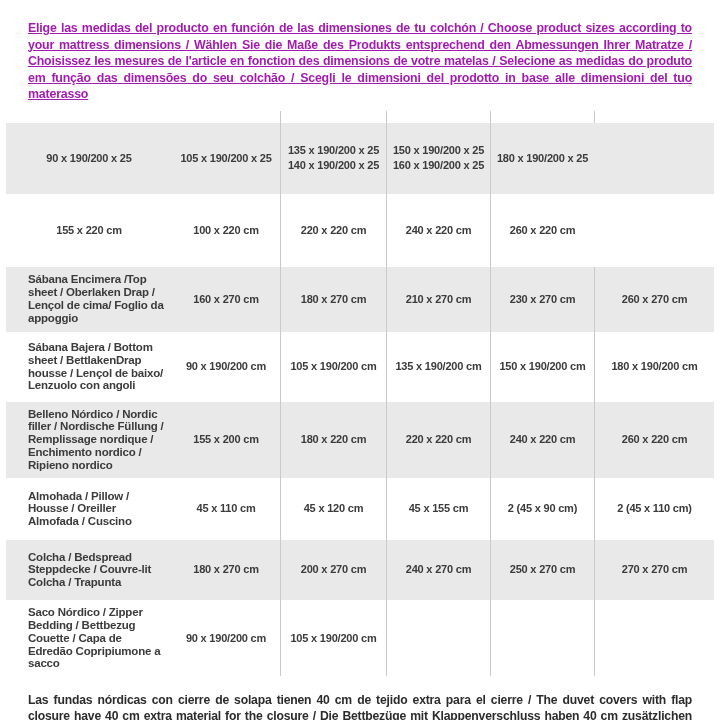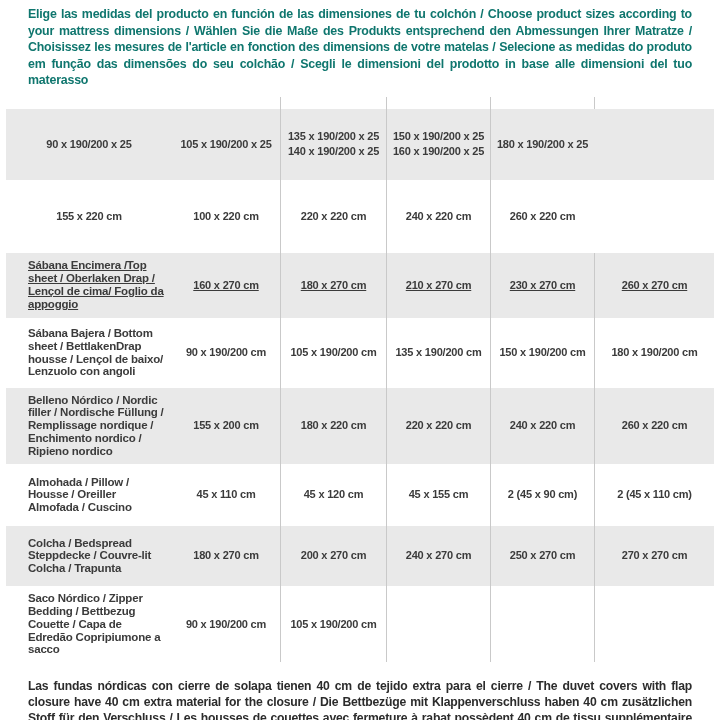--- a/index.html
+++ b/index.html
@@ -3,34 +3,35 @@
 <meta charset="utf-8">
 <style>
   html,body{margin:0;padding:0;background:#ffffff;}
   .page{
     width:720px;height:720px;box-sizing:border-box;
     font-family:"Liberation Sans",sans-serif;
     font-weight:700;color:#3b3b3b;letter-spacing:-0.2px;
     overflow:hidden;background:#ffffff;
   }
   .intro{
-    margin:6px 28px 8px 28px;
-    font-size:12.4px;line-height:16.5px;color:#0f766e;
+    margin:20px 28px 8px 28px;
+    font-size:12.4px;line-height:16.5px;color:#a21caf;
     text-align:justify;
+    text-decoration:underline;
   }
   .sizes-table{margin:0 6px;}
   .row{
     display:grid;
     grid-template-columns:166px 108px 106px 104px 104px 1fr;
     align-items:stretch;
   }
   .row.shaded{background:#e9e9e9;}
   .row:nth-child(2){min-height:71px;}
   .row:nth-child(3){min-height:73px;}
-  .row:nth-child(4){min-height:65px;text-decoration:underline;}
+  .row:nth-child(4){min-height:65px;}
   .row:nth-child(5){min-height:70px;}
   .row:nth-child(6){min-height:70px;}
   .row:nth-child(7){min-height:62px;}
   .row:nth-child(8){min-height:60px;}
   .row:nth-child(9){min-height:64px;}
   .row.spacer{min-height:8px;background:transparent;}
   .cell{display:flex;align-items:center;box-sizing:border-box;}
   .cell:nth-child(n+3){border-left:1px solid #c9c9c9;}
   .cell.label{
     padding:6px 6px 6px 22px;

